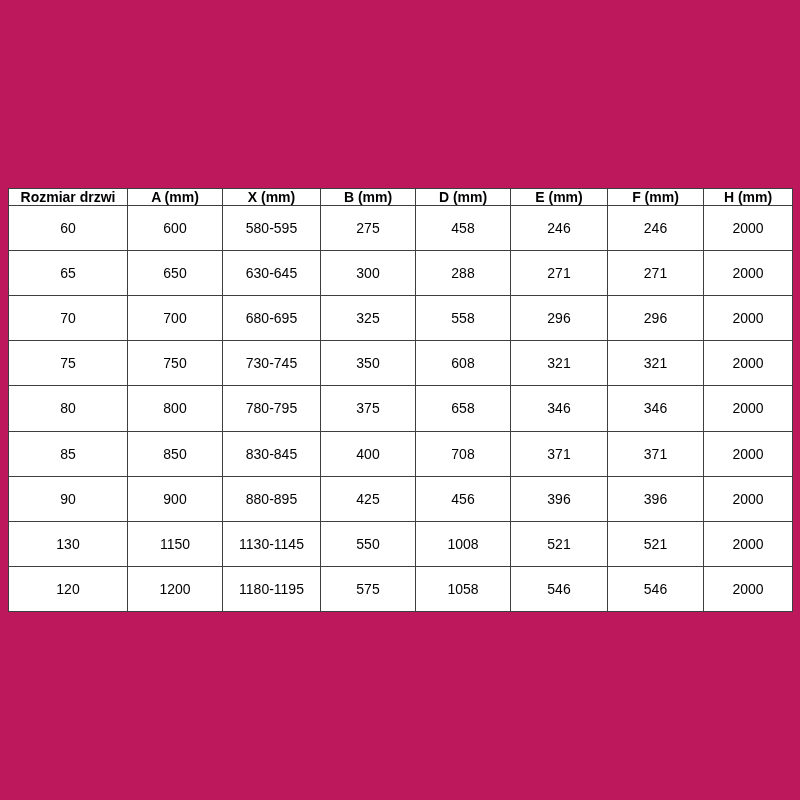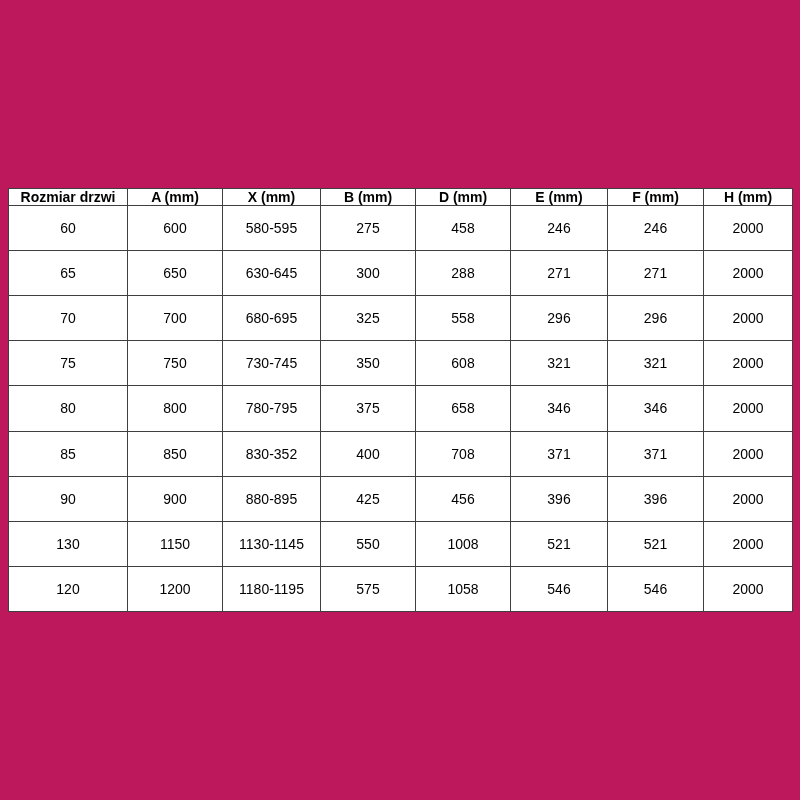--- a/index.html
+++ b/index.html
@@ -129,21 +129,21 @@
             <td>780-795</td>
             <td>375</td>
             <td>658</td>
             <td>346</td>
             <td>346</td>
             <td>2000</td>
           </tr>
           <tr>
             <td>85</td>
             <td>850</td>
-            <td>830-352</td>
+            <td>830-845</td>
             <td>400</td>
             <td>708</td>
             <td>371</td>
             <td>371</td>
             <td>2000</td>
           </tr>
           <tr>
             <td>90</td>
             <td>900</td>
             <td>880-895</td>

